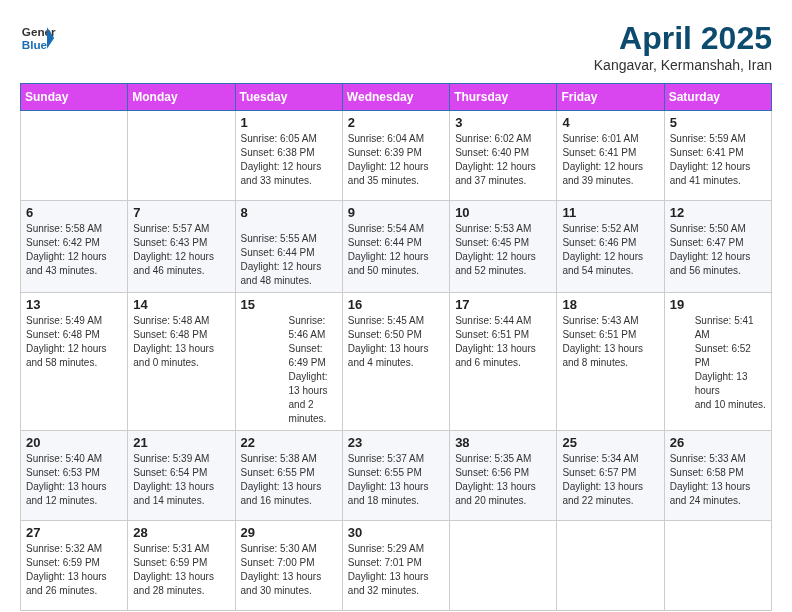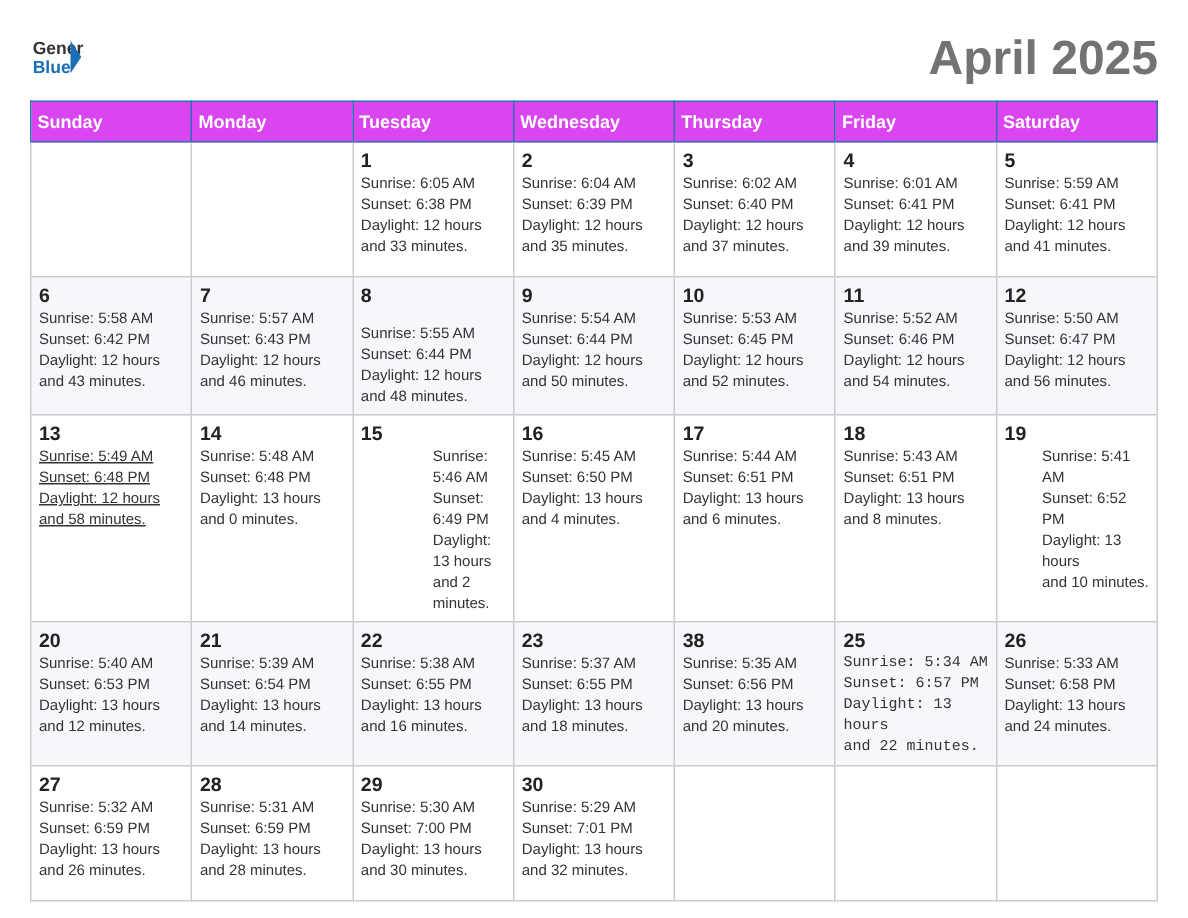--- a/index.html
+++ b/index.html
@@ -24,21 +24,21 @@
     .logo-icon {
       width: 36px;
       height: 36px;
     }
     .title-area {
       text-align: right;
     }
     .month-title {
       font-size: 32px;
       font-weight: bold;
-      color: #737373;
+      color: #0c4a6e;
     }
     .subtitle {
       font-size: 14px;
       color: #333;
     }
     table {
       width: 100%;
       border-collapse: collapse;
       table-layout: fixed;
     }
@@ -85,20 +85,21 @@
 <div class="header-area">
   <div class="logo">
     <svg class="logo-icon" viewBox="0 0 40 40">
       <text x="2" y="18" font-size="13" font-weight="bold" fill="#333" font-family="Arial">General</text>
       <text x="2" y="32" font-size="13" font-weight="bold" fill="#1a6eb5" font-family="Arial">Blue</text>
       <polygon points="30,8 38,20 30,32" fill="#1a6eb5"></polygon>
     </svg>
   </div>
   <div class="title-area">
     <div class="month-title">April 2025</div>
+    <div class="subtitle">Kangavar, Kermanshah, Iran</div>
   </div>
 </div>
 
 <table>
   <thead>
     <tr>
     <th>Sunday</th>
         <th>Monday</th>
         <th>Tuesday</th>
         <th>Wednesday</th>
@@ -194,21 +195,21 @@
           <span class="day-number">12</span>
           <div class="day-info" style="white-space: pre-line;">Sunrise: 5:50 AM
 Sunset: 6:47 PM
 Daylight: 12 hours
 and 56 minutes.</div>
         </td>
       </tr>
       <tr>
         <td>
           <span class="day-number">13</span>
-          <div class="day-info" style="white-space: pre-line; text-decoration: underline;">Sunrise: 5:49 AM
+          <div class="day-info" style="white-space: pre-line;">Sunrise: 5:49 AM
 Sunset: 6:48 PM
 Daylight: 12 hours
 and 58 minutes.</div>
         </td>
         <td>
           <span class="day-number">14</span>
           <div class="day-info" style="white-space: pre-line;">Sunrise: 5:48 AM
 Sunset: 6:48 PM
 Daylight: 13 hours
 and 0 minutes.</div>
@@ -280,21 +281,21 @@
         </td>
         <td>
           <span class="day-number">38</span>
           <div class="day-info" style="white-space: pre-line;">Sunrise: 5:35 AM
 Sunset: 6:56 PM
 Daylight: 13 hours
 and 20 minutes.</div>
         </td>
         <td>
           <span class="day-number">25</span>
-          <div class="day-info" style="white-space: pre-line; font-family: Liberation Mono, monospace;">Sunrise: 5:34 AM
+          <div class="day-info" style="white-space: pre-line;">Sunrise: 5:34 AM
 Sunset: 6:57 PM
 Daylight: 13 hours
 and 22 minutes.</div>
         </td>
         <td>
           <span class="day-number">26</span>
           <div class="day-info" style="white-space: pre-line;">Sunrise: 5:33 AM
 Sunset: 6:58 PM
 Daylight: 13 hours
 and 24 minutes.</div>

